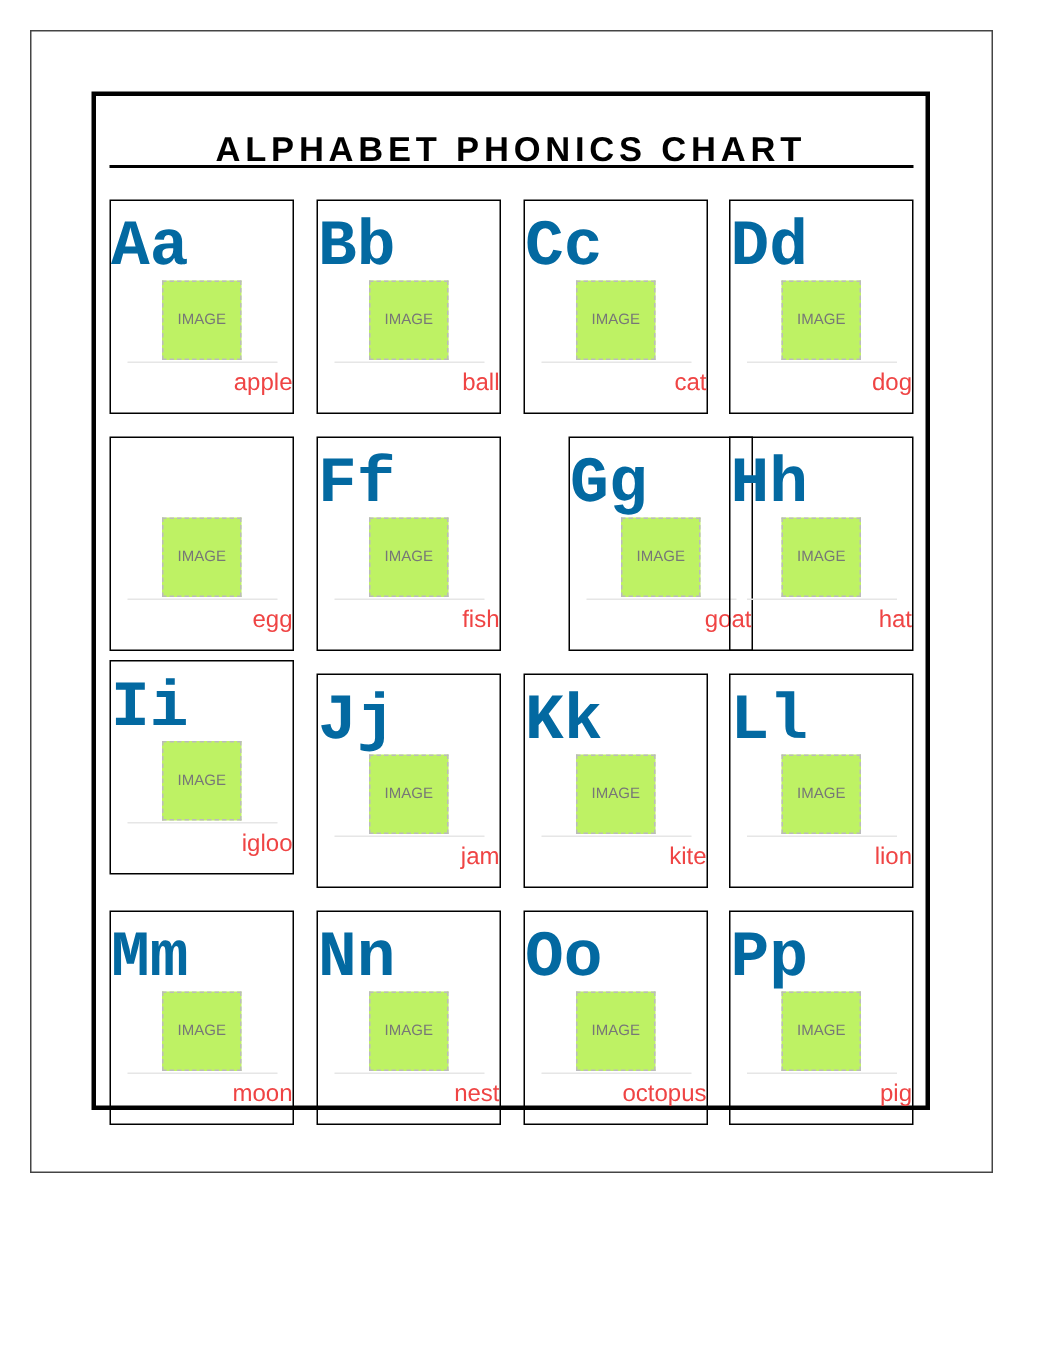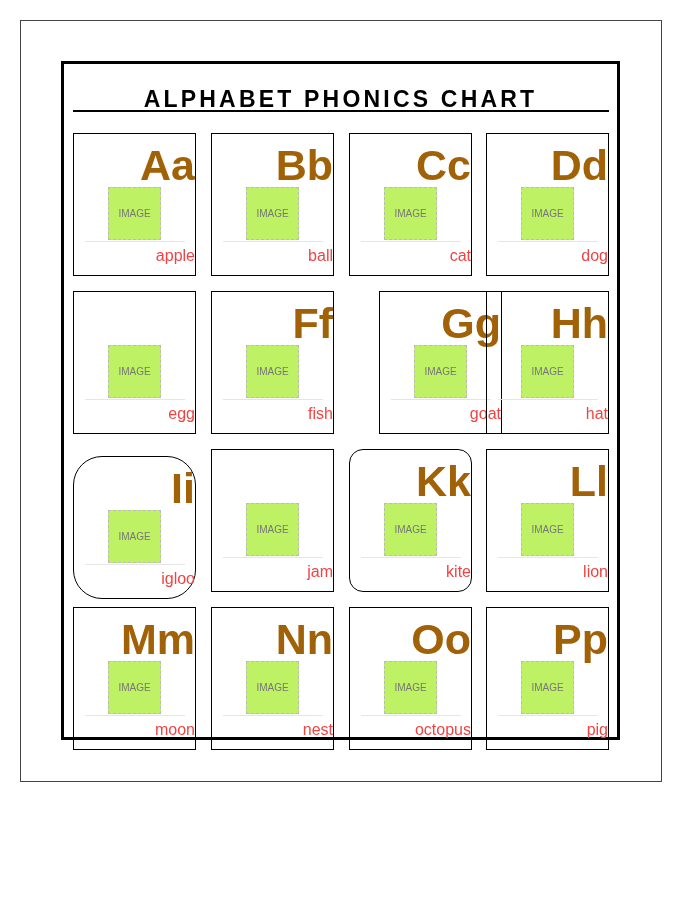--- a/index.html
+++ b/index.html
@@ -55,25 +55,26 @@
       height: 141px;
       border: 1px solid #000000;
       background: transparent;
       box-sizing: content-box;
     }
     .letter {
       position: absolute;
       left: 0;
       top: 8px;
       width: 100%;
-      text-align: right;
+      text-align: left;
       font-size: 43px;
       font-weight: bold;
       line-height: 46px;
-      color: #a16207;
+      color: #0369a1;
+      font-family: Liberation Mono, monospace;
     }
     .img-ph {
       position: absolute;
       left: 34px;
       top: 53px;
       width: 51px;
       height: 51px;
       border: 1px dashed #bbbbbb;
       display: flex;
       align-items: center;
@@ -151,32 +152,33 @@
       <div class="img-ph">IMAGE</div>
       <div class="divider"></div>
       <div class="word">goat</div>
     </div>
     <div class="card" style="left: 486px; top: 291px;">
       <div class="letter">Hh</div>
       <div class="img-ph">IMAGE</div>
       <div class="divider"></div>
       <div class="word">hat</div>
     </div>
-    <div class="card" style="left: 73px; top: 456px; border-radius: 29px;">
+    <div class="card" style="left: 73px; top: 440px;">
       <div class="letter">Ii</div>
       <div class="img-ph">IMAGE</div>
       <div class="divider"></div>
       <div class="word">igloo</div>
     </div>
     <div class="card" style="left: 211px; top: 449px;">
+      <div class="letter">Jj</div>
       <div class="img-ph">IMAGE</div>
       <div class="divider"></div>
       <div class="word">jam</div>
     </div>
-    <div class="card" style="left: 349px; top: 449px; border-radius: 14px;">
+    <div class="card" style="left: 349px; top: 449px;">
       <div class="letter">Kk</div>
       <div class="img-ph">IMAGE</div>
       <div class="divider"></div>
       <div class="word">kite</div>
     </div>
     <div class="card" style="left: 486px; top: 449px;">
       <div class="letter">Ll</div>
       <div class="img-ph">IMAGE</div>
       <div class="divider"></div>
       <div class="word">lion</div>

